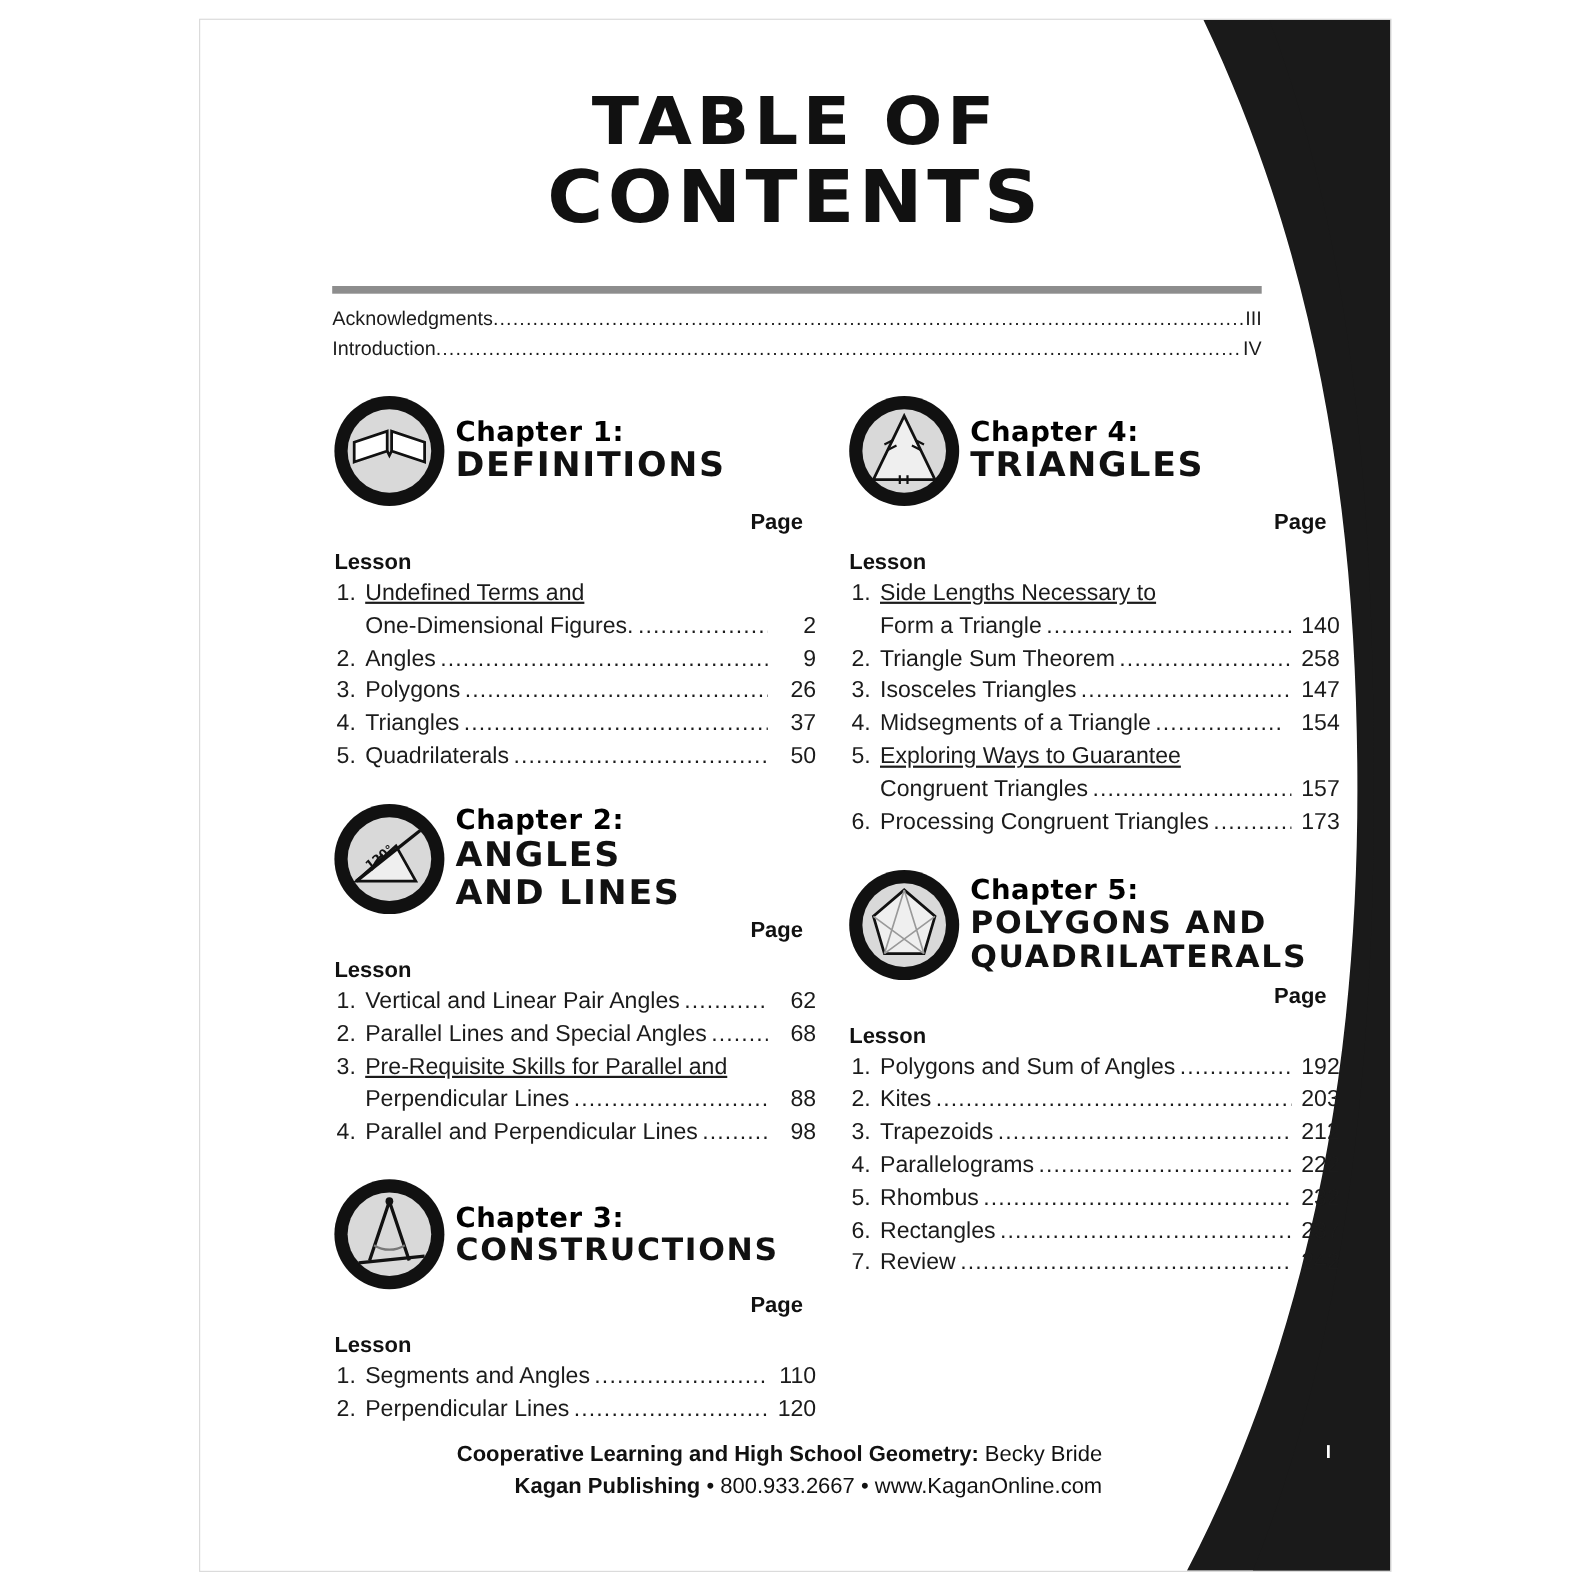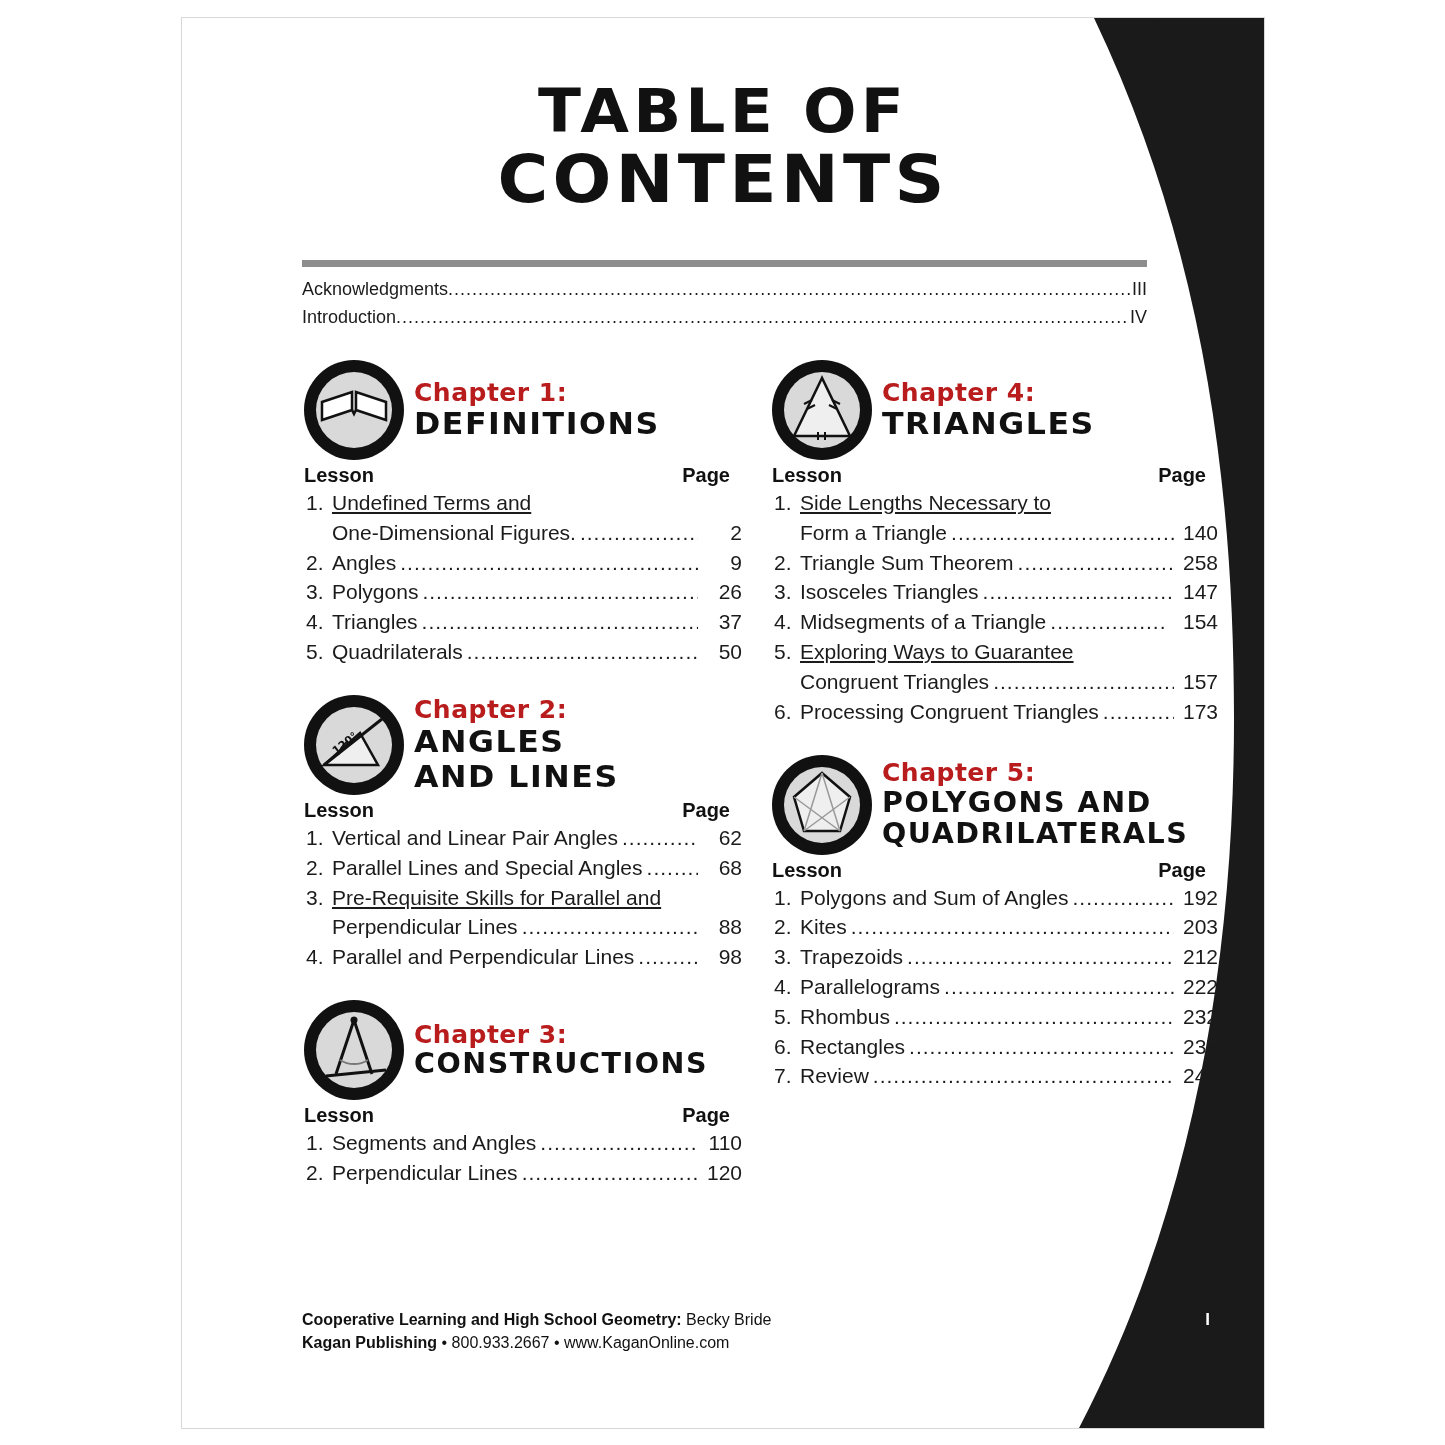--- a/index.html
+++ b/index.html
@@ -125,21 +125,21 @@
   }
   .chap-icon svg { display: block; }
   .chap-heading {
     flex: 1 1 auto;
     padding-left: 8px;
   }
   .chap-num {
     font-family: "DejaVu Sans", sans-serif;
     font-weight: bold;
     font-size: 25px;
-    color: #b91c1c;
+    color: #000000;
     letter-spacing: 0.5px;
     line-height: 1.1;
   }
   .chap-name {
     font-family: "DejaVu Sans", sans-serif;
     font-weight: bold;
     font-size: 31px;
     color: #111;
     letter-spacing: 1.5px;
     line-height: 1.12;
@@ -149,21 +149,21 @@
   .chap-name.small { font-size: 28px; }
 
   .lesson-head {
     display: flex;
     justify-content: space-between;
     font-weight: bold;
     font-size: 20px;
     color: #111;
     padding: 2px 0 1px 0;
   }
-  .lesson-head .l { padding-left: 2px; }
+  .lesson-head .l { padding-left: 2px; margin-top: 36px; }
   .lesson-head .p { padding-right: 12px; }
 
   ol.lessons {
     list-style: none;
     margin: 0;
     padding: 0;
     font-size: 21px;
     color: #1b1b1b;
   }
   ol.lessons li {
@@ -193,23 +193,24 @@
     text-align: right;
   }
   .li-wrap { white-space: nowrap; text-decoration: underline; }
 
   .footer {
     position: absolute;
     left: 120px;
     top: 1290px;
     width: 700px;
     z-index: 3;
-    font-size: 16px;
+    font-size: 20px;
     color: #111;
     line-height: 1.45;
+    text-align: right;
   }
   .footer b { font-weight: bold; }
   .page-num {
     position: absolute;
     right: 54px;
     top: 1292px;
     z-index: 4;
     color: #ffffff;
     font-size: 17px;
     font-weight: bold;

